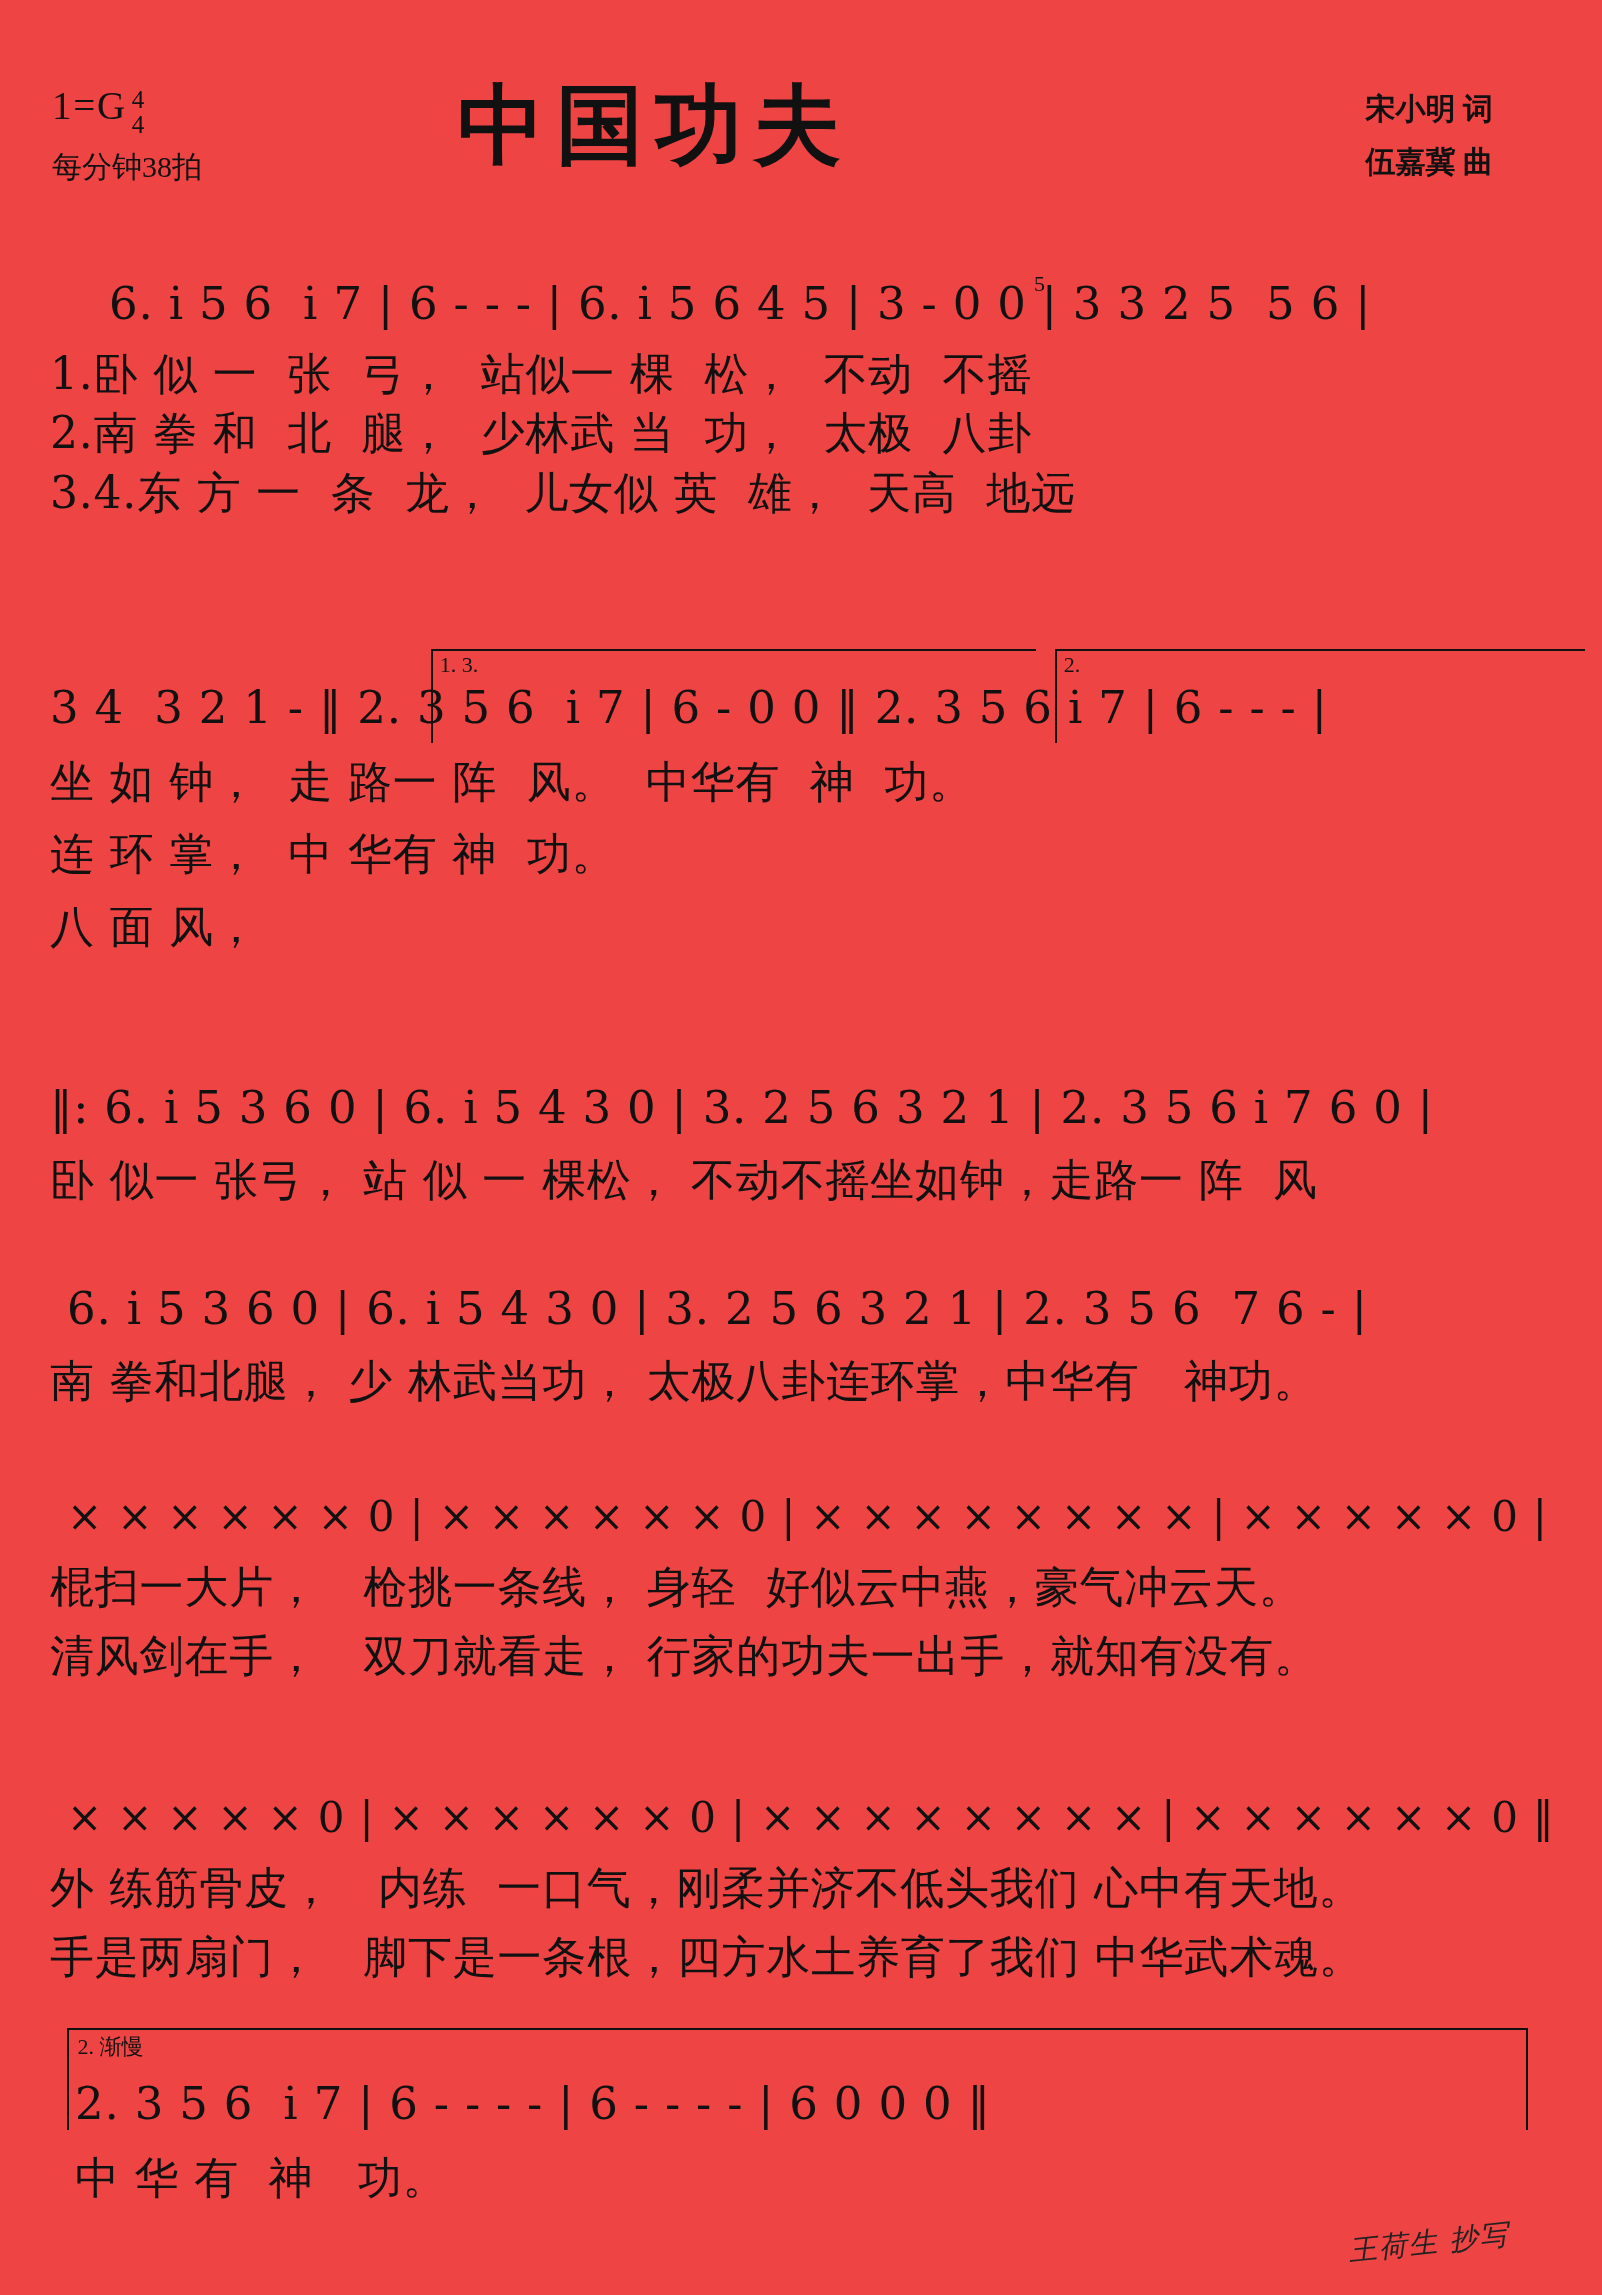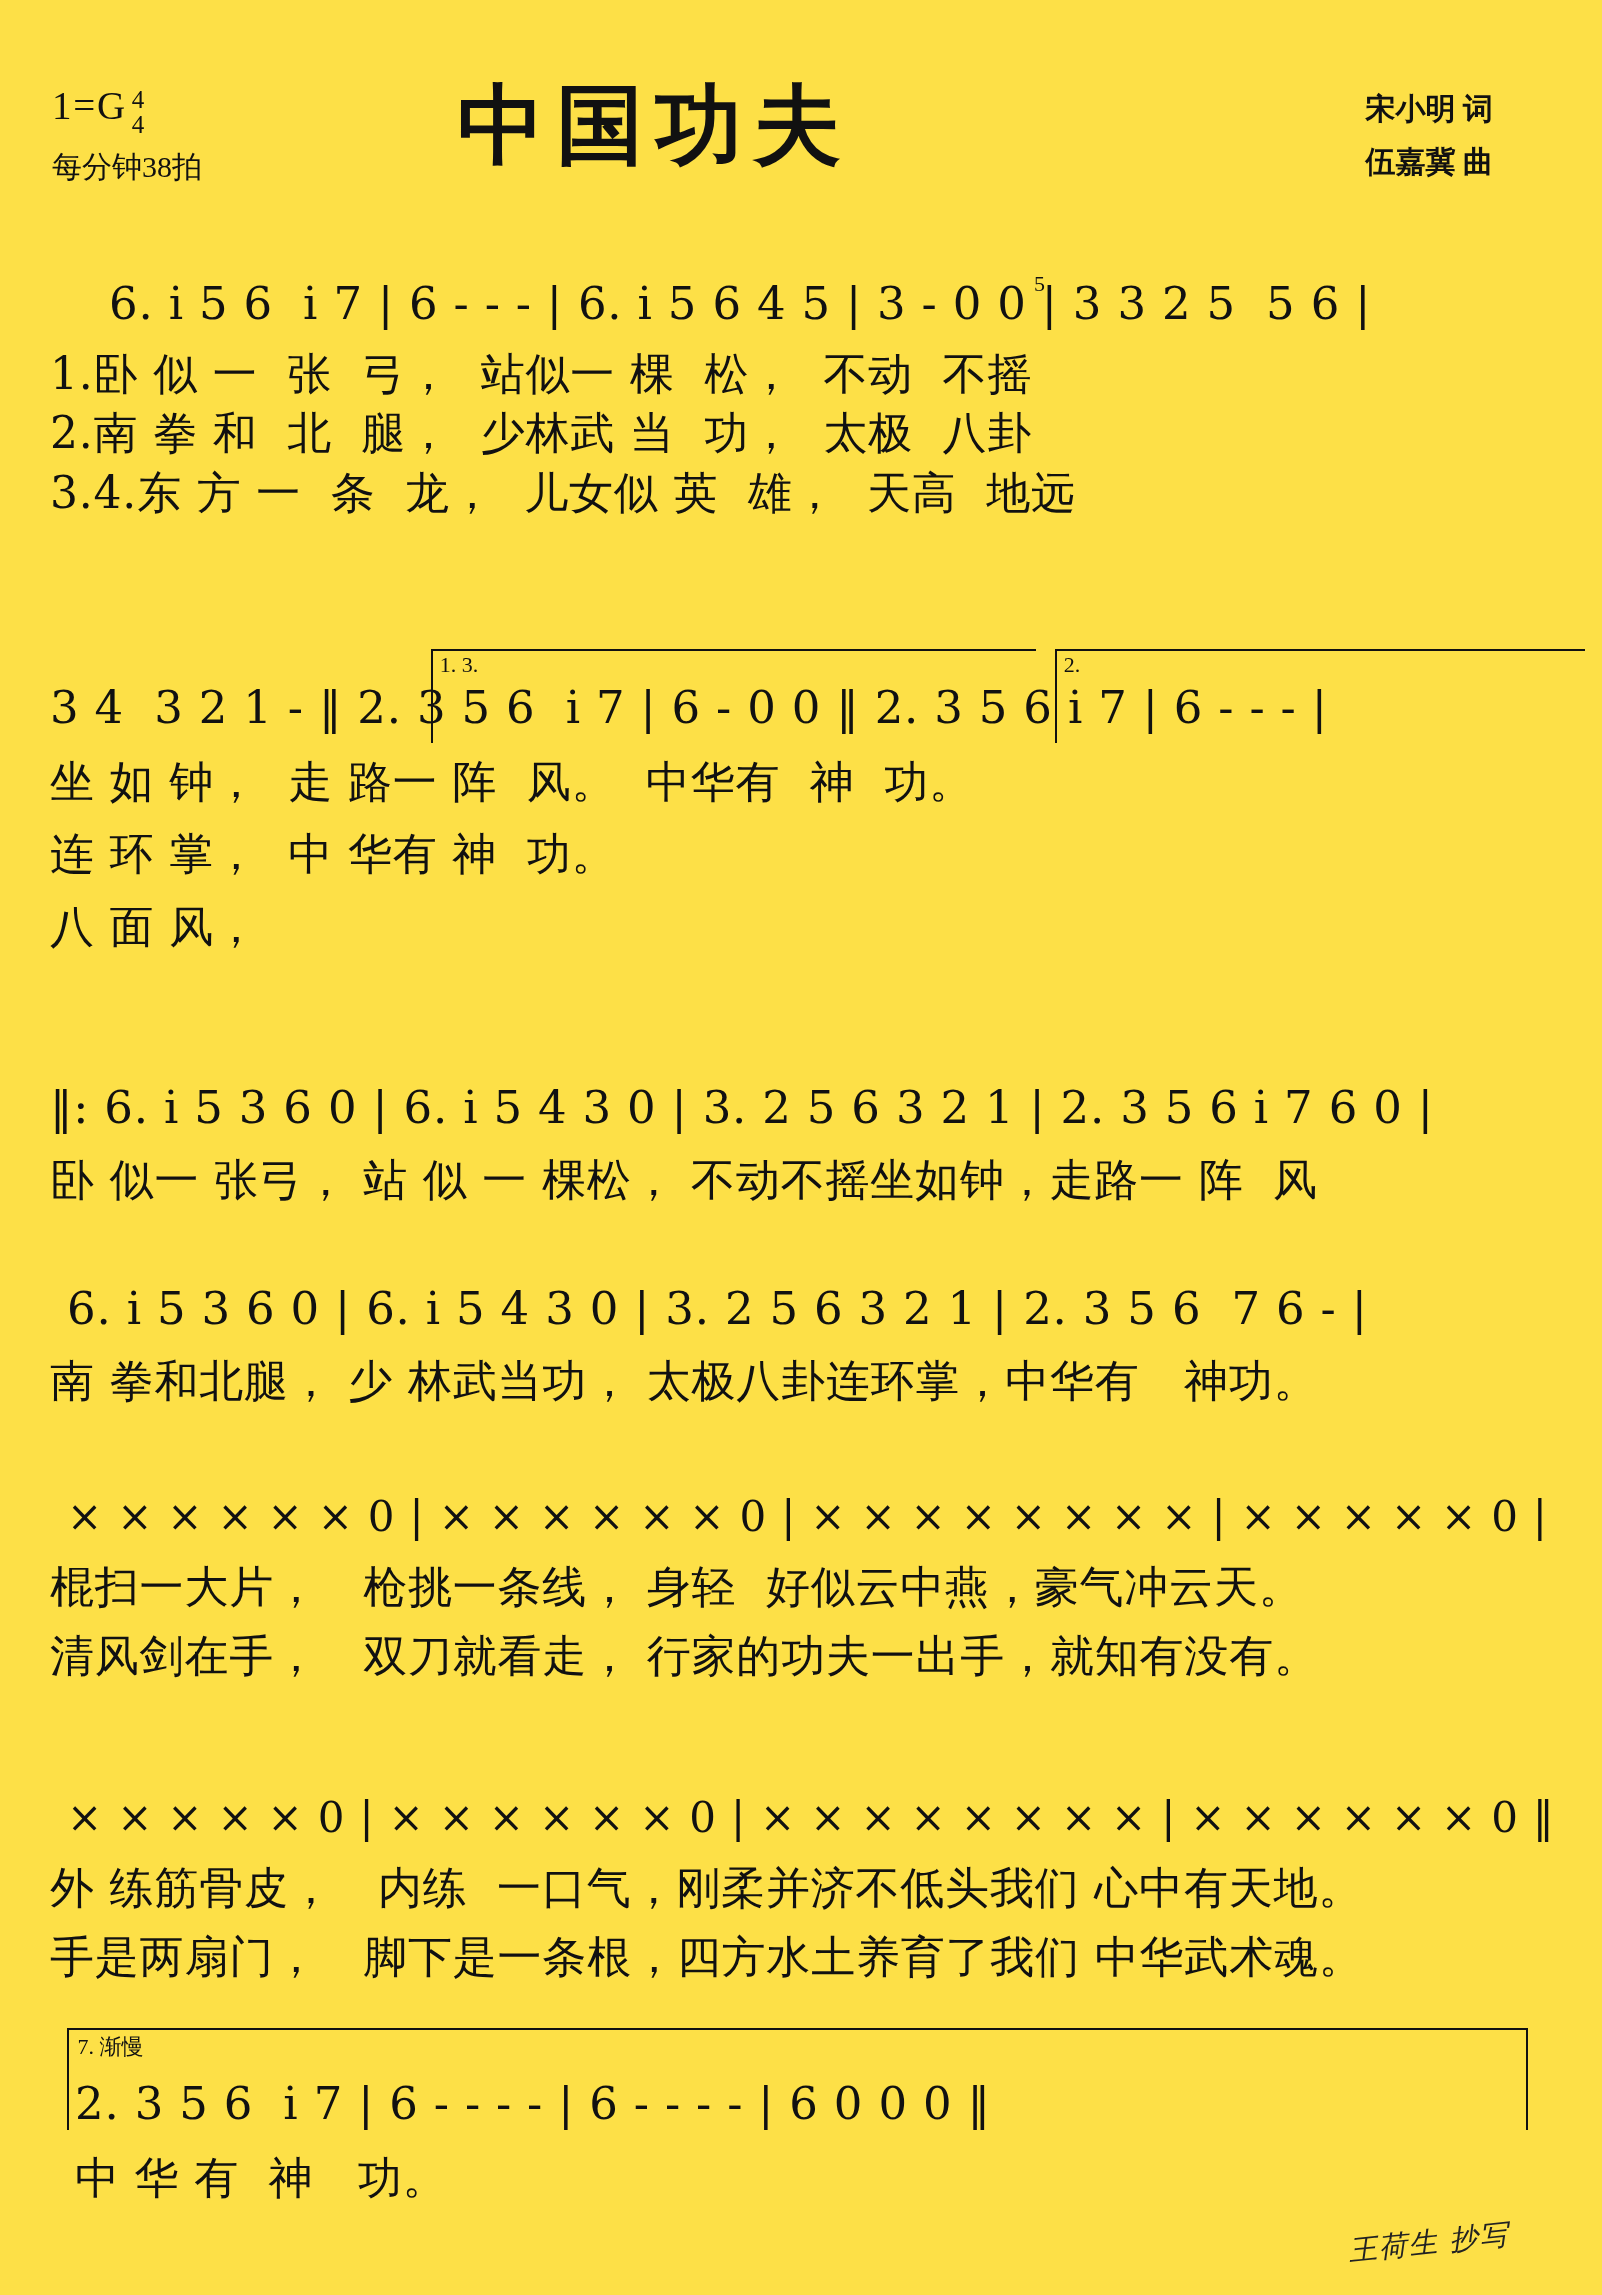--- a/index.html
+++ b/index.html
@@ -13,21 +13,21 @@
     font-family: "Liberation Serif", serif;
     color: #111111;
     position: relative;
     overflow: hidden;
   }
   .sheet {
     position: absolute;
     left: 0; top: 0;
     width: 1602px;
     height: 2295px;
-    background: #fde047;
+    background: #ef4444;
   }
 
   
   .header {
     position: absolute;
     left: 0; top: 50px;
     width: 1602px;
     height: 193px;
   }
   .key-block {
@@ -193,21 +193,21 @@
   </div>
 
   <div class="system" style="top:1792px;">
     <div class="notes" style="padding-left:17px; font-size:42px;">× × × × × 0 | × × × × × × 0 | × × × × × × × × | × × × × × × 0 ‖</div>
     <div class="lyric" style="margin-top:13.4px;">外 练筋骨皮，   内练  一口气，刚柔并济不低头我们 心中有天地。</div>
     <div class="lyric" style="margin-top:10px;">手是两扇门，   脚下是一条根，四方水土养育了我们 中华武术魂。</div>
   </div>
 
   <div class="system" style="top:2043px;">
     <div class="longbar" style="left:17px; top:-15px; width:1457px; height:100px;">
-      <span class="etag" style="position:absolute; left:8.4px; top:1.7px; font-size:22px;">7. 渐慢</span>
+      <span class="etag" style="position:absolute; left:8.4px; top:1.7px; font-size:22px;">2. 渐慢</span>
     </div>
     <div class="notes" style="padding-top:33px; padding-left:25px;">2. 3 5 6  i 7 | 6 - - - - | 6 - - - - | 6 0 0 0 ‖</div>
     <div class="lyric" style="margin-top:16px; padding-left:25px;">中 华 有  神   功。</div>
   </div>
 
   <div class="signature">王荷生 抄写</div>
 
 </div>
 
 

